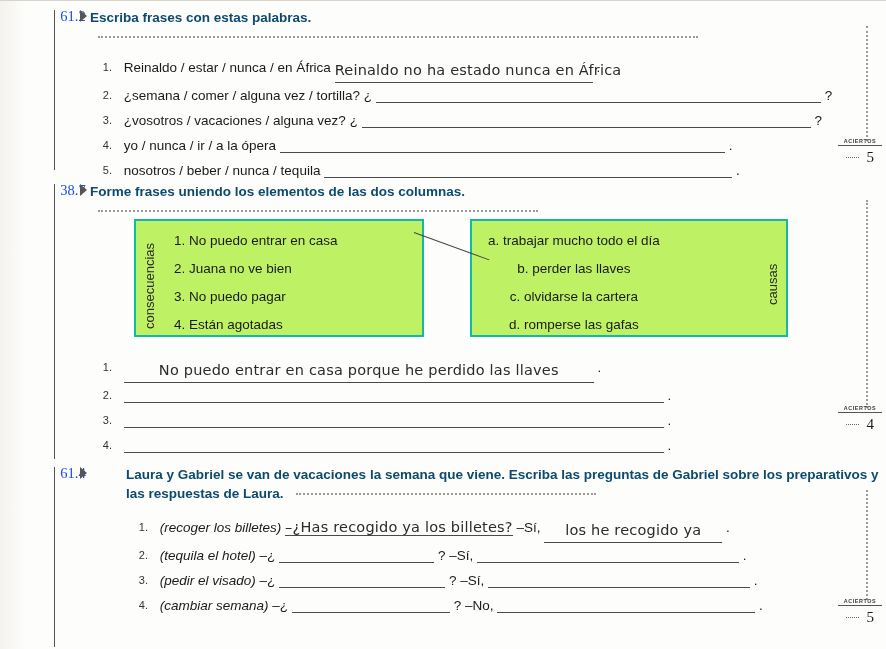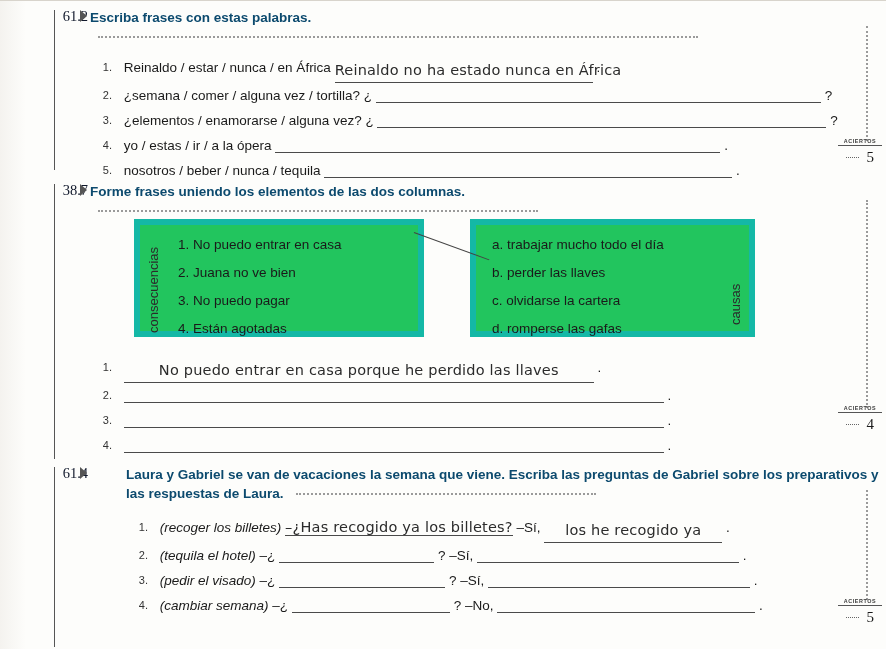--- a/index.html
+++ b/index.html
@@ -31,26 +31,26 @@
   }
 
   
   .ex {
     position: absolute;
     left: 34px;
     width: 820px;
   }
   .ex-num {
     position: absolute;
-    left: 8px;
+    left: 16px;
     top: 0;
     width: 46px;
-    text-align: right;
+    text-align: center;
     font-size: 14.5px;
-    color: #0f172a;
+    color: #1d4ed8;
     font-family: "Liberation Serif", serif;
   }
   .ex-arrow {
     position: absolute;
     left: 46px;
     top: 2px;
     width: 0; height: 0;
     border-top: 6px solid transparent;
     border-bottom: 6px solid transparent;
     border-left: 7px solid #555;
@@ -121,22 +121,22 @@
   .rule-hand {
     display: inline-block;
     border-bottom: 1px solid #4a4a4a;
     text-align: center;
     vertical-align: -3px;
   }
 
   
   .colbox {
     position: absolute;
-    border: 6px solid #14b8a6;
-    background: #22c55e;
+    border: 2px solid #14b8a6;
+    background: #bef264;
     box-sizing: border-box;
   }
   .colbox .side-label {
     position: absolute;
     font-size: 13px;
     color: #2b2b2b;
     writing-mode: vertical-rl;
     transform: rotate(180deg);
     white-space: nowrap;
   }
@@ -219,28 +219,28 @@
 
       <div class="item">
         <span class="item-num">2.</span>
         <span class="item-txt">¿semana / comer / alguna vez / tortilla? ¿</span>
         <span class="rule" style="width:445px;"></span>
         <span>?</span>
       </div>
 
       <div class="item">
         <span class="item-num">3.</span>
-        <span class="item-txt">¿elementos / enamorarse / alguna vez? ¿</span>
+        <span class="item-txt">¿vosotros / vacaciones / alguna vez? ¿</span>
         <span class="rule" style="width:449px;"></span>
         <span>?</span>
       </div>
 
       <div class="item">
         <span class="item-num">4.</span>
-        <span class="item-txt">yo / estas / ir / a la ópera</span>
+        <span class="item-txt">yo / nunca / ir / a la ópera</span>
         <span class="rule" style="width:445px;"></span>
         <span>.</span>
       </div>
 
       <div class="item">
         <span class="item-num">5.</span>
         <span class="item-txt">nosotros / beber / nunca / tequila</span>
         <span class="rule" style="width:408px;"></span>
         <span>.</span>
       </div>
@@ -270,21 +270,21 @@
   <div class="colbox" style="left:134px; top:219px; width:290px; height:118px;">
     <div class="side-label" style="left:6px; top:8px; height:100px;">consecuencias</div>
     <div style="position:absolute; left:38px; top:6px;">
       <div class="opt">1. No puedo entrar en casa</div>
       <div class="opt">2. Juana no ve bien</div>
       <div class="opt">3. No puedo pagar</div>
       <div class="opt">4. Están agotadas</div>
     </div>
   </div>
 
-  <div class="colbox" style="left:470px; top:219px; width:285px; height:118px;">
+  <div class="colbox" style="left:470px; top:219px; width:318px; height:118px;text-align:center;">
     <div style="position:absolute; left:16px; top:6px;">
       <div class="opt">a. trabajar mucho todo el día</div>
       <div class="opt">b. perder las llaves</div>
       <div class="opt">c. olvidarse la cartera</div>
       <div class="opt">d. romperse las gafas</div>
     </div>
     <div class="side-label" style="right:6px; top:26px; height:74px;">causas</div>
   </div>
 
   <div class="connector" style="left:414px; top:232px; width:80px; transform:rotate(20deg); transform-origin:left center;"></div>

